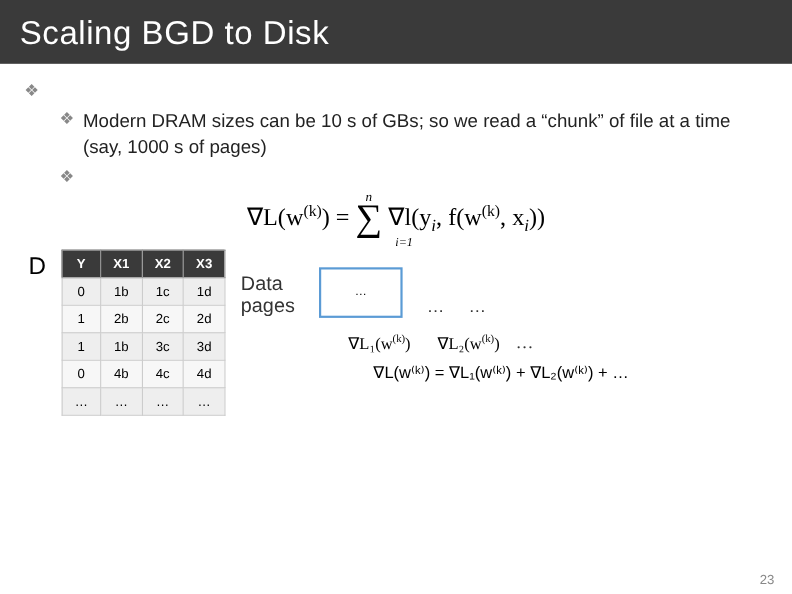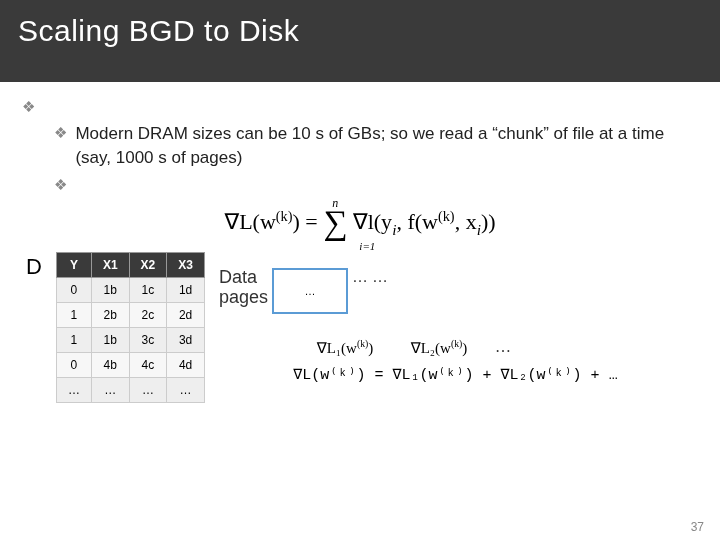--- a/index.html
+++ b/index.html
@@ -1,17 +1,17 @@
 <!DOCTYPE html>
 <html><head>
 <meta charset="utf-8">
 <style>
   * { margin: 0; padding: 0; box-sizing: border-box; }
   body { width: 720px; height: 540px; font-family: Arial, Helvetica, sans-serif; background: #fff; position: relative; overflow: hidden; }
-  .titlebar { background: #3a3a3a; color: #fff; padding: 14px 18px 22px; height: 82px; }
+  .titlebar { background: #3a3a3a; color: #fff; padding: 14px 18px 22px; height: 58px; }
   .titlebar h1 { font-size: 30px; font-weight: 400; letter-spacing: 0.5px; }
   .content { padding: 14px 22px 0 22px; }
   .bullets { font-size: 17px; line-height: 1.4; color: #222; }
   .b1 { display: flex; gap: 8px; }
   .b1 .marker { color: #888; font-size: 15px; line-height: 22px; }
   .sub { margin-left: 32px; margin-top: 4px; }
   .sub .b1 { margin-top: 4px; }
   .formula-main { text-align: center; margin: 12px 0 6px; font-family: 'Times New Roman', serif; font-size: 22px; }
   .formula-main .sum { position: relative; display: inline-block; vertical-align: middle; }
   .formula-main .sum .sigma { font-size: 34px; line-height: 30px; }
@@ -19,27 +19,27 @@
   .formula-main .sum .bot { position: absolute; bottom: -12px; left: 50%; transform: translateX(-50%); font-size: 11px; font-style: italic; margin-left: 32px; }
   .sup { font-size: 0.65em; vertical-align: super; }
   .sub-i { font-size: 0.7em; vertical-align: sub; font-style: italic; }
   .lower { display: flex; align-items: flex-start; gap: 14px; margin-top: 12px; padding: 0 12px 0 0; }
   .D-label { font-size: 22px; font-weight: 400; margin-top: 2px; margin-left: 4px; }
   table.data { border-collapse: collapse; font-size: 12px; }
   table.data th { background: #3a3a3a; color: #fff; padding: 5px 11px; font-weight: 700; border: 1px solid #999; }
   table.data td { padding: 5px 11px; text-align: center; border: 1px solid #ccc; background: #f7f7f7; }
   table.data tr:nth-child(odd) td { background: #eeeeee; }
   .pages-area { flex: 1; display: flex; flex-direction: column; gap: 2px; margin-top: 16px; }
-  .pages-row { display: flex; align-items: flex-start; gap: 4px; }
+  .pages-row { display: flex; align-items: flex-end; gap: 22px; }
   .pages-label { font-size: 18px; color: #333; line-height: 1.1; }
   .page-box { border: 2px solid #5B9BD5; background: #fff; font-size: 11px; padding: 4px 6px; width: 76px; height: 46px; display: flex; flex-direction: column; justify-content: center; align-items: center; line-height: 1.3; }
   .dots { font-size: 16px; color: #333; }
-  .grad-row { display: flex; align-items: center; gap: 18px; font-family: 'Times New Roman', serif; font-size: 15px; margin-left: 88px; margin-top: 22px; }
+  .grad-row { display: flex; align-items: center; gap: 5px; font-family: 'Times New Roman', serif; font-size: 15px; margin-left: 88px; margin-top: 12px; }
   .grad-row .term { width: 76px; text-align: center; }
-  .sum-row { font-family: Liberation Mono, monospace; font-size: 15px; margin-left: 6px; margin-top: 6px; text-align: center; }
+  .sum-row { font-family: Liberation Sans, sans-serif; font-size: 15px; margin-left: 6px; margin-top: 6px; text-align: center; }
   .pagenum { position: absolute; bottom: 6px; right: 16px; font-size: 12px; color: #888; }
   .nabla { font-family: 'Times New Roman', serif; }
 </style>
 </head>
 <body>
 
 <div class="titlebar">
   <h1>Scaling BGD to Disk</h1>
 </div>
 
@@ -133,13 +133,13 @@
         <div class="term">
           <span class="nabla">∇L₂(w</span><span class="sup">(k)</span><span>)</span>
         </div>
         <div class="dots">…</div>
       </div>
       <div class="sum-row">∇L(w⁽ᵏ⁾) = ∇L₁(w⁽ᵏ⁾) + ∇L₂(w⁽ᵏ⁾) + …</div>
     </div>
   </div>
 </div>
 
-<div class="pagenum">37</div>
+<div class="pagenum">23</div>
 
 </body></html>

